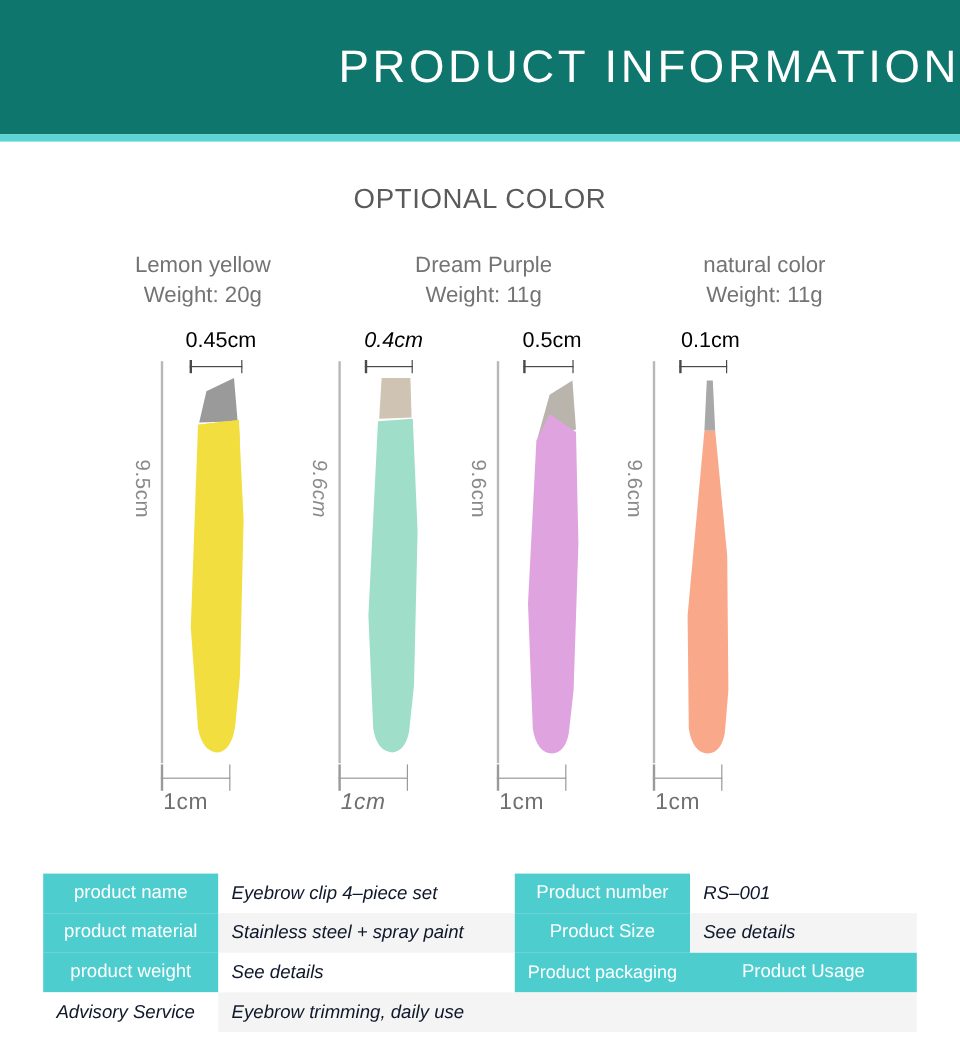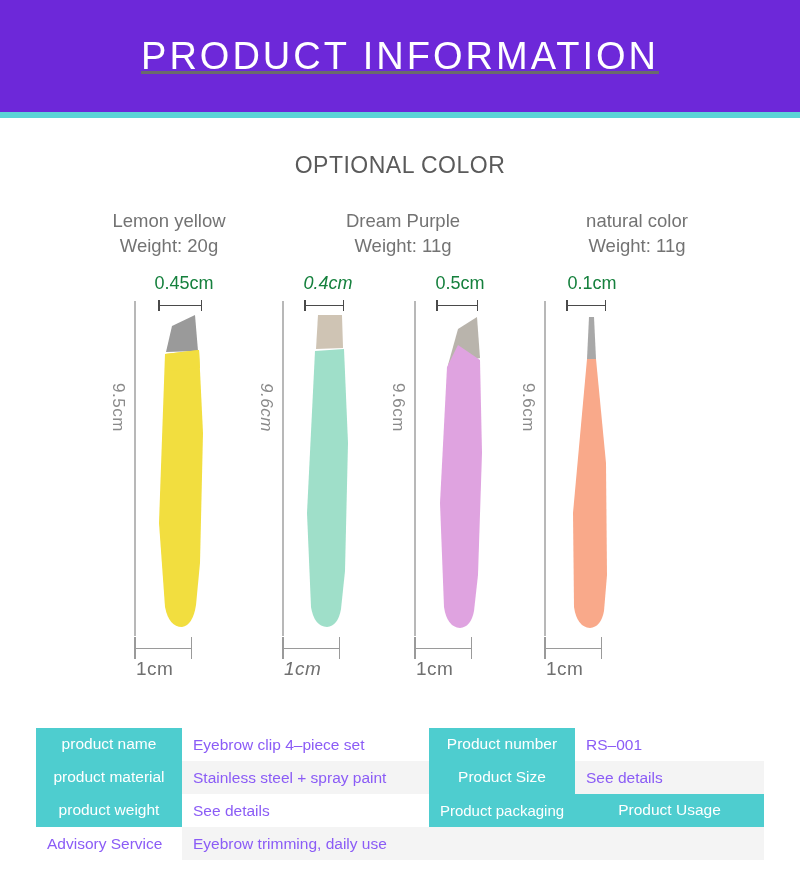--- a/index.html
+++ b/index.html
@@ -8,25 +8,24 @@
     font-family:"Liberation Sans", sans-serif;
     background:#ffffff;
     color:#6b6b6b;
     position:relative;
     overflow:hidden;
   }
 
   
   .header {
     height:112px;
-    background:#6d28d9;
+    background:#0f766e;
     display:flex;
     align-items:center;
-    justify-content:center;
-    text-decoration:underline;
+    justify-content:flex-end;
   }
   .header-title {
     color:#ffffff;
     font-size:38px;
     letter-spacing:3px;
     font-weight:400;
   }
   .header-underline {
     height:6px;
     background:#5bd4d6;
@@ -70,21 +69,21 @@
   .item-1 { left:240px;font-style:italic; }
   .item-2 { left:372px; }
   .item-3 { left:504px; }
 
   
   .w-label {
     position:absolute;
     top:0; left:0; width:160px;
     text-align:center;
     font-size:18px;
-    color:#15803d;
+    color:#000000;
     padding-left:16px;
   }
   
   .w-arrow {
     position:absolute;
     top:27px;
     height:10px;
   }
   .w-arrow .bar {
     position:absolute;
@@ -161,23 +160,24 @@
   }
   .cell.key {
     background:#4ecdcf;
     color:#ffffff;
     justify-content:center;
     text-align:center;
     line-height:1.05;
     padding:0 2px;
   }
   .cell.val {
-    color:#8b5cf6;
+    color:#0f172a;
     padding-left:11px;
     background:#ffffff;
+    font-style:italic;
   }
   .cell.val.alt { background:#f4f4f4; }
   .cell.blank { background:#f4f4f4; }
   .cell.key.tall { line-height:1.0; font-size:15px; }
 </style>
 </head>
 <body>
 
 <div class="header">
   <div class="header-title">PRODUCT INFORMATION</div>

